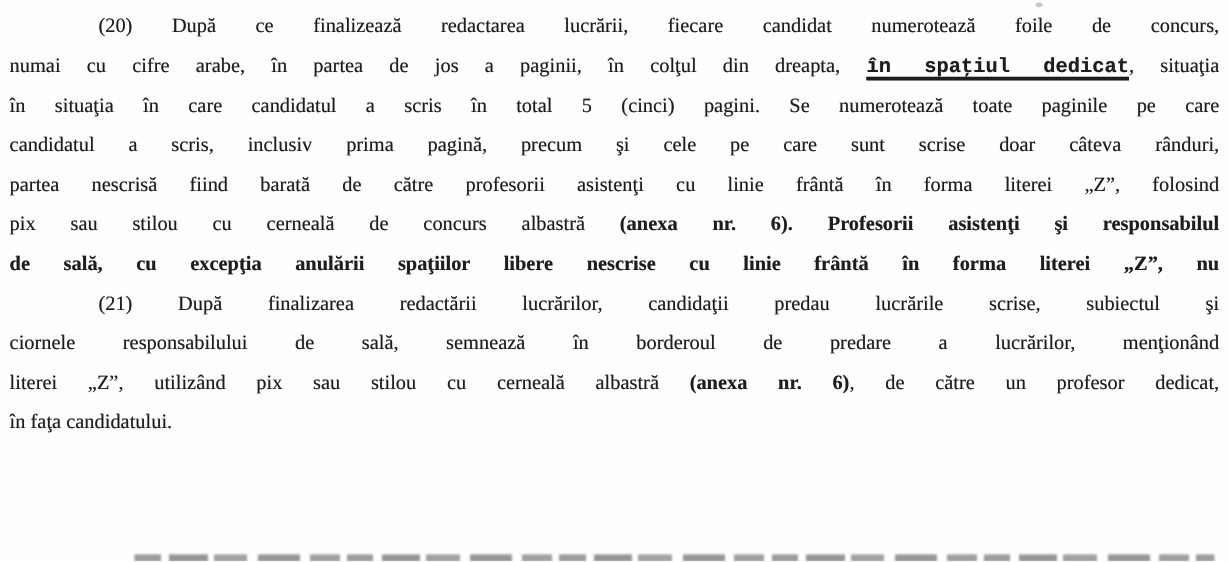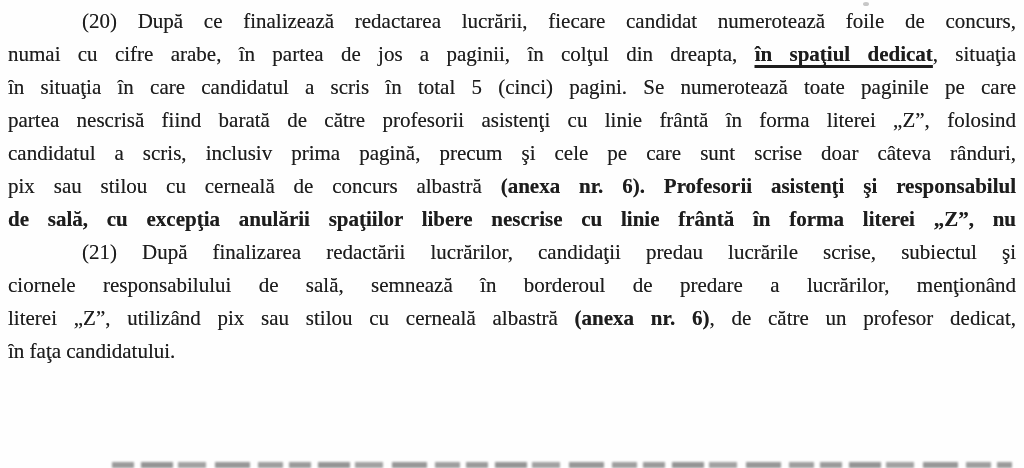--- a/index.html
+++ b/index.html
@@ -17,34 +17,35 @@
     font-family: "Liberation Serif", "DejaVu Serif", serif;
     color: #1d1d1d;
     background: #fefefe;
     text-shadow: 0 0 0.6px rgba(20,20,20,0.55); 
   }
   .doc-body { width: 1008px; }
   .line {
     width: 1008px;
     height: 33px;
     overflow: hidden;
-    font-size: 21px;
+    font-size: 17px;
     line-height: 33px;
     text-align: justify;
     text-align-last: justify;
     white-space: normal;
   }
   .line.indent { text-indent: 74px; }
   .line.last { text-align-last: left; }
   .seg { display: inline; }
   .b { font-weight: bold; }
   .u {
     text-decoration: underline;
     text-decoration-thickness: 2.5px;
     text-underline-offset: 4px;
+    font-family: Liberation Mono, monospace;
   }
   
   .cutoff {
     position: absolute;
     left: 112px;
     right: 12px;
     bottom: 0;
     height: 6px;
     opacity: 0.55;
     filter: blur(1.1px);
@@ -67,22 +68,22 @@
 </style>
 </head>
 <body>
 
 <div class="page" style="background: rgb(254, 254, 254); color: rgb(29, 29, 29);">
   <div class="doc-body">
       <div>
         <div class="line indent"><span class="seg">(20) După ce finalizează redactarea lucrării, fiecare candidat numerotează foile de concurs,</span></div>
         <div class="line"><span class="seg">numai cu cifre arabe, în partea de jos a paginii, în colţul din dreapta, </span><span class="seg b u">în spaţiul dedicat</span><span class="seg">, situaţia</span></div>
         <div class="line"><span class="seg">în situaţia în care candidatul a scris în total 5 (cinci) pagini. Se numerotează toate paginile pe care</span></div>
+        <div class="line"><span class="seg">candidatul a scris, inclusiv prima pagină, precum şi cele pe care sunt scrise doar câteva rânduri,</span></div>
         <div class="line"><span class="seg">partea nescrisă fiind barată de către profesorii asistenţi cu linie frântă în forma literei „Z”, folosind</span></div>
-        <div class="line"><span class="seg">candidatul a scris, inclusiv prima pagină, precum şi cele pe care sunt scrise doar câteva rânduri,</span></div>
         <div class="line"><span class="seg">pix sau stilou cu cerneală de concurs albastră </span><span class="seg b">(anexa nr. 6).</span><span class="seg"> </span><span class="seg b">Profesorii asistenţi şi responsabilul</span></div>
         <div class="line"><span class="seg b">de sală, cu excepţia anulării spaţiilor libere nescrise cu linie frântă în forma literei „Z”, nu</span></div>
       </div>
       <div>
         <div class="line indent"><span class="seg">(21) După finalizarea redactării lucrărilor, candidaţii predau lucrările scrise, subiectul şi</span></div>
         <div class="line"><span class="seg">ciornele responsabilului de sală, semnează în borderoul de predare a lucrărilor, menţionând</span></div>
         <div class="line"><span class="seg">literei „Z”, utilizând pix sau stilou cu cerneală albastră </span><span class="seg b">(anexa nr. 6)</span><span class="seg">, de către un profesor dedicat,</span></div>
         <div class="line last"><span class="seg">în faţa candidatului.</span></div>
       </div>
     </div>

